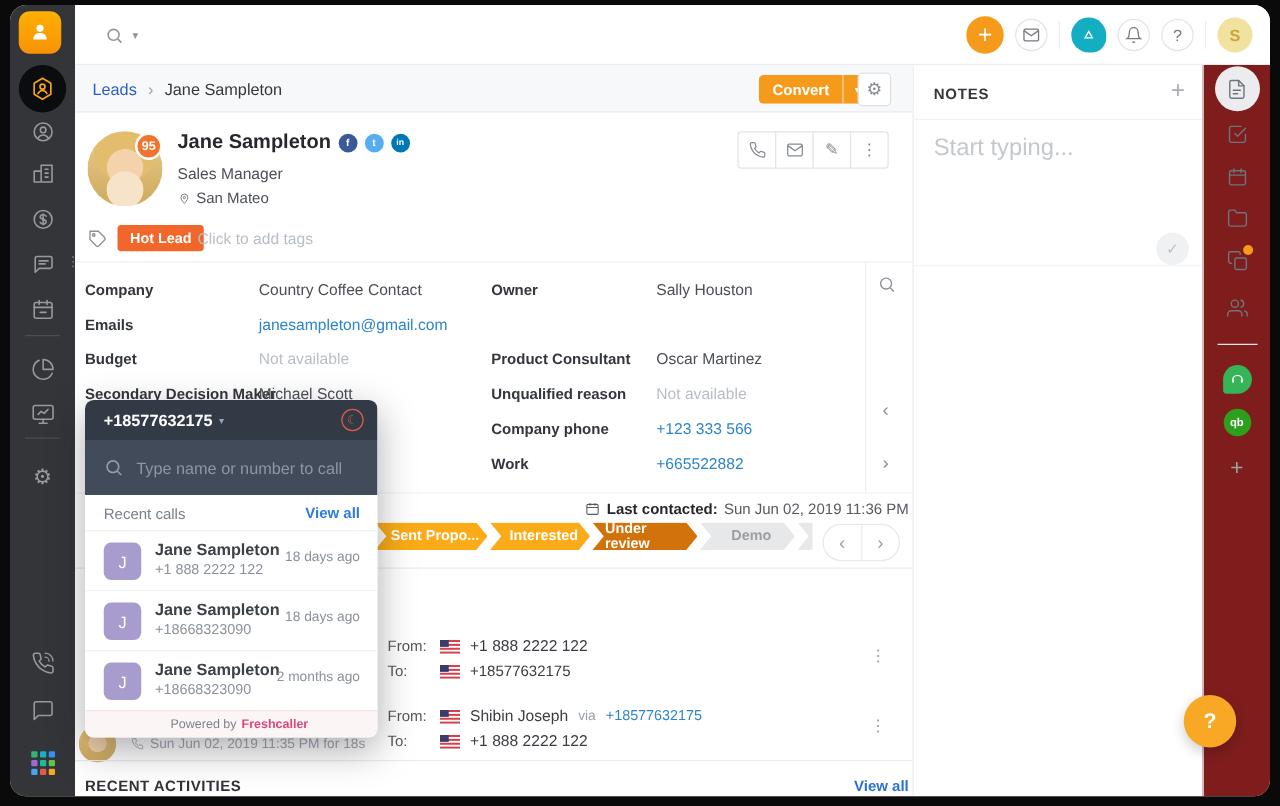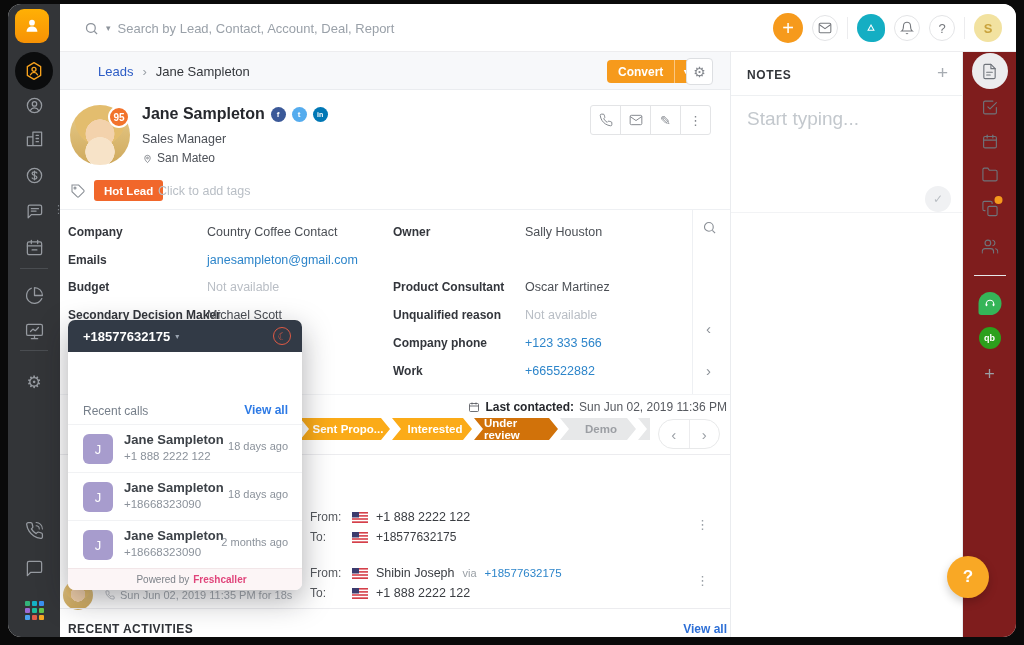--- a/index.html
+++ b/index.html
@@ -34,21 +34,21 @@
   .tcircle svg { width:14px; height:14px; stroke:#76797e; fill:none; stroke-width:1.8; }
   .tcircle.q { font-size:13px; color:#76797e; }
   .plus-btn { width:30px; height:30px; border-radius:50%; background:#f69a1c; color:#fff; font-size:20px; font-weight:400; display:flex; align-items:center; justify-content:center; cursor:pointer; }
   .teal-btn { width:28px; height:28px; border-radius:50% 50% 42% 50%; background:#14aec3; display:flex; align-items:center; justify-content:center; cursor:pointer; }
   .teal-btn svg { width:14px; height:14px; stroke:#fff; fill:none; stroke-width:1.8; }
   .avatar-s { width:28px; height:28px; border-radius:50%; background:#f2e2a0; color:#c9a33c; font-size:13px; font-weight:700; display:flex; align-items:center; justify-content:center; cursor:pointer; }
   .vline { width:1px; height:22px; background:#ececee; }
 
   
   .crumbbar { position:absolute; left:52px; top:48px; width:670px; height:38px; background:#f7f8fa; border-bottom:1px solid #eaecef; z-index:5; }
-  .crumbs { position:absolute; left:14px; top:0; height:38px; display:flex; align-items:center; gap:9px; font-size:13px;margin-left:24px; }
+  .crumbs { position:absolute; left:14px; top:0; height:38px; display:flex; align-items:center; gap:9px; font-size:13px; }
   .crumb-parent { color:#2c5cc5; cursor:pointer; }
   .crumb-sep { color:#9ba1a8; font-size:13px; }
   .crumb-current { color:#33363b; }
   .convert { position:absolute; left:547px; top:8px; height:23px; display:flex; border-radius:4px; overflow:hidden; cursor:pointer; }
   .convert-main { background:#f69a1c; color:#fff; font-size:12px; font-weight:700; padding:0 11px; display:flex; align-items:center; }
   .convert-caret { background:#f69a1c; border-left:1px solid rgba(255,255,255,.45); width:22px; display:flex; align-items:center; justify-content:center; color:#fff; font-size:8px; }
   .gear-btn { position:absolute; left:626px; top:6px; width:27px; height:27px; border:1px solid #dddfe2; border-radius:4px; background:#fff; display:flex; align-items:center; justify-content:center; font-size:14px; color:#85898f; cursor:pointer; }
 
   
   .main-bg { position:absolute; left:52px; top:86px; width:670px; height:547px; background:#fff; }
@@ -165,21 +165,20 @@
 
   <div class="main-bg"></div>
 
   <div class="topbar">
     <div class="topbar-search">
       <svg viewBox="0 0 24 24">
           <circle cx="11" cy="11" r="7"></circle>
           <line x1="16.5" y1="16.5" x2="21" y2="21"></line>
         </svg>
       <span class="caret">▾</span>
-      <input class="search-input" placeholder="Search by Lead, Contact, Account, Deal, Report" style="">
     </div>
     <div class="topbar-right">
       <div class="plus-btn">+</div>
       <div class="tcircle">
         <svg viewBox="0 0 24 24">
             <rect x="2" y="4" width="20" height="16" rx="2"></rect>
             <polyline points="22,6 12,13 2,6"></polyline>
           </svg>
       </div>
       <div class="vline"></div>
@@ -559,20 +558,27 @@
     </div>
     <div class="side-handle">⋮</div>
   </div>
 
   <div class="dialer">
     <div class="dialer-head">
       <span class="dialer-num">+18577632175</span>
       <span class="dialer-caret">▾</span>
       <span class="dialer-status">☾</span>
     </div>
+    <div class="dialer-search">
+      <svg viewBox="0 0 24 24">
+          <circle cx="11" cy="11" r="7"></circle>
+          <line x1="16.5" y1="16.5" x2="21" y2="21"></line>
+        </svg>
+      <input class="dialer-input" placeholder="Type name or number to call" style="">
+    </div>
     <div class="dialer-list">
       <div class="recent-row">
         <span class="recent-label">Recent calls</span>
         <span class="dialer-viewall">View all</span>
       </div>
       <div class="ditem" style="top:28px;">
         <span class="dav">J</span>
         <span class="dname">Jane Sampleton</span>
         <span class="dnum">+1 888 2222 122</span>
         <span class="dtime">18 days ago</span>

